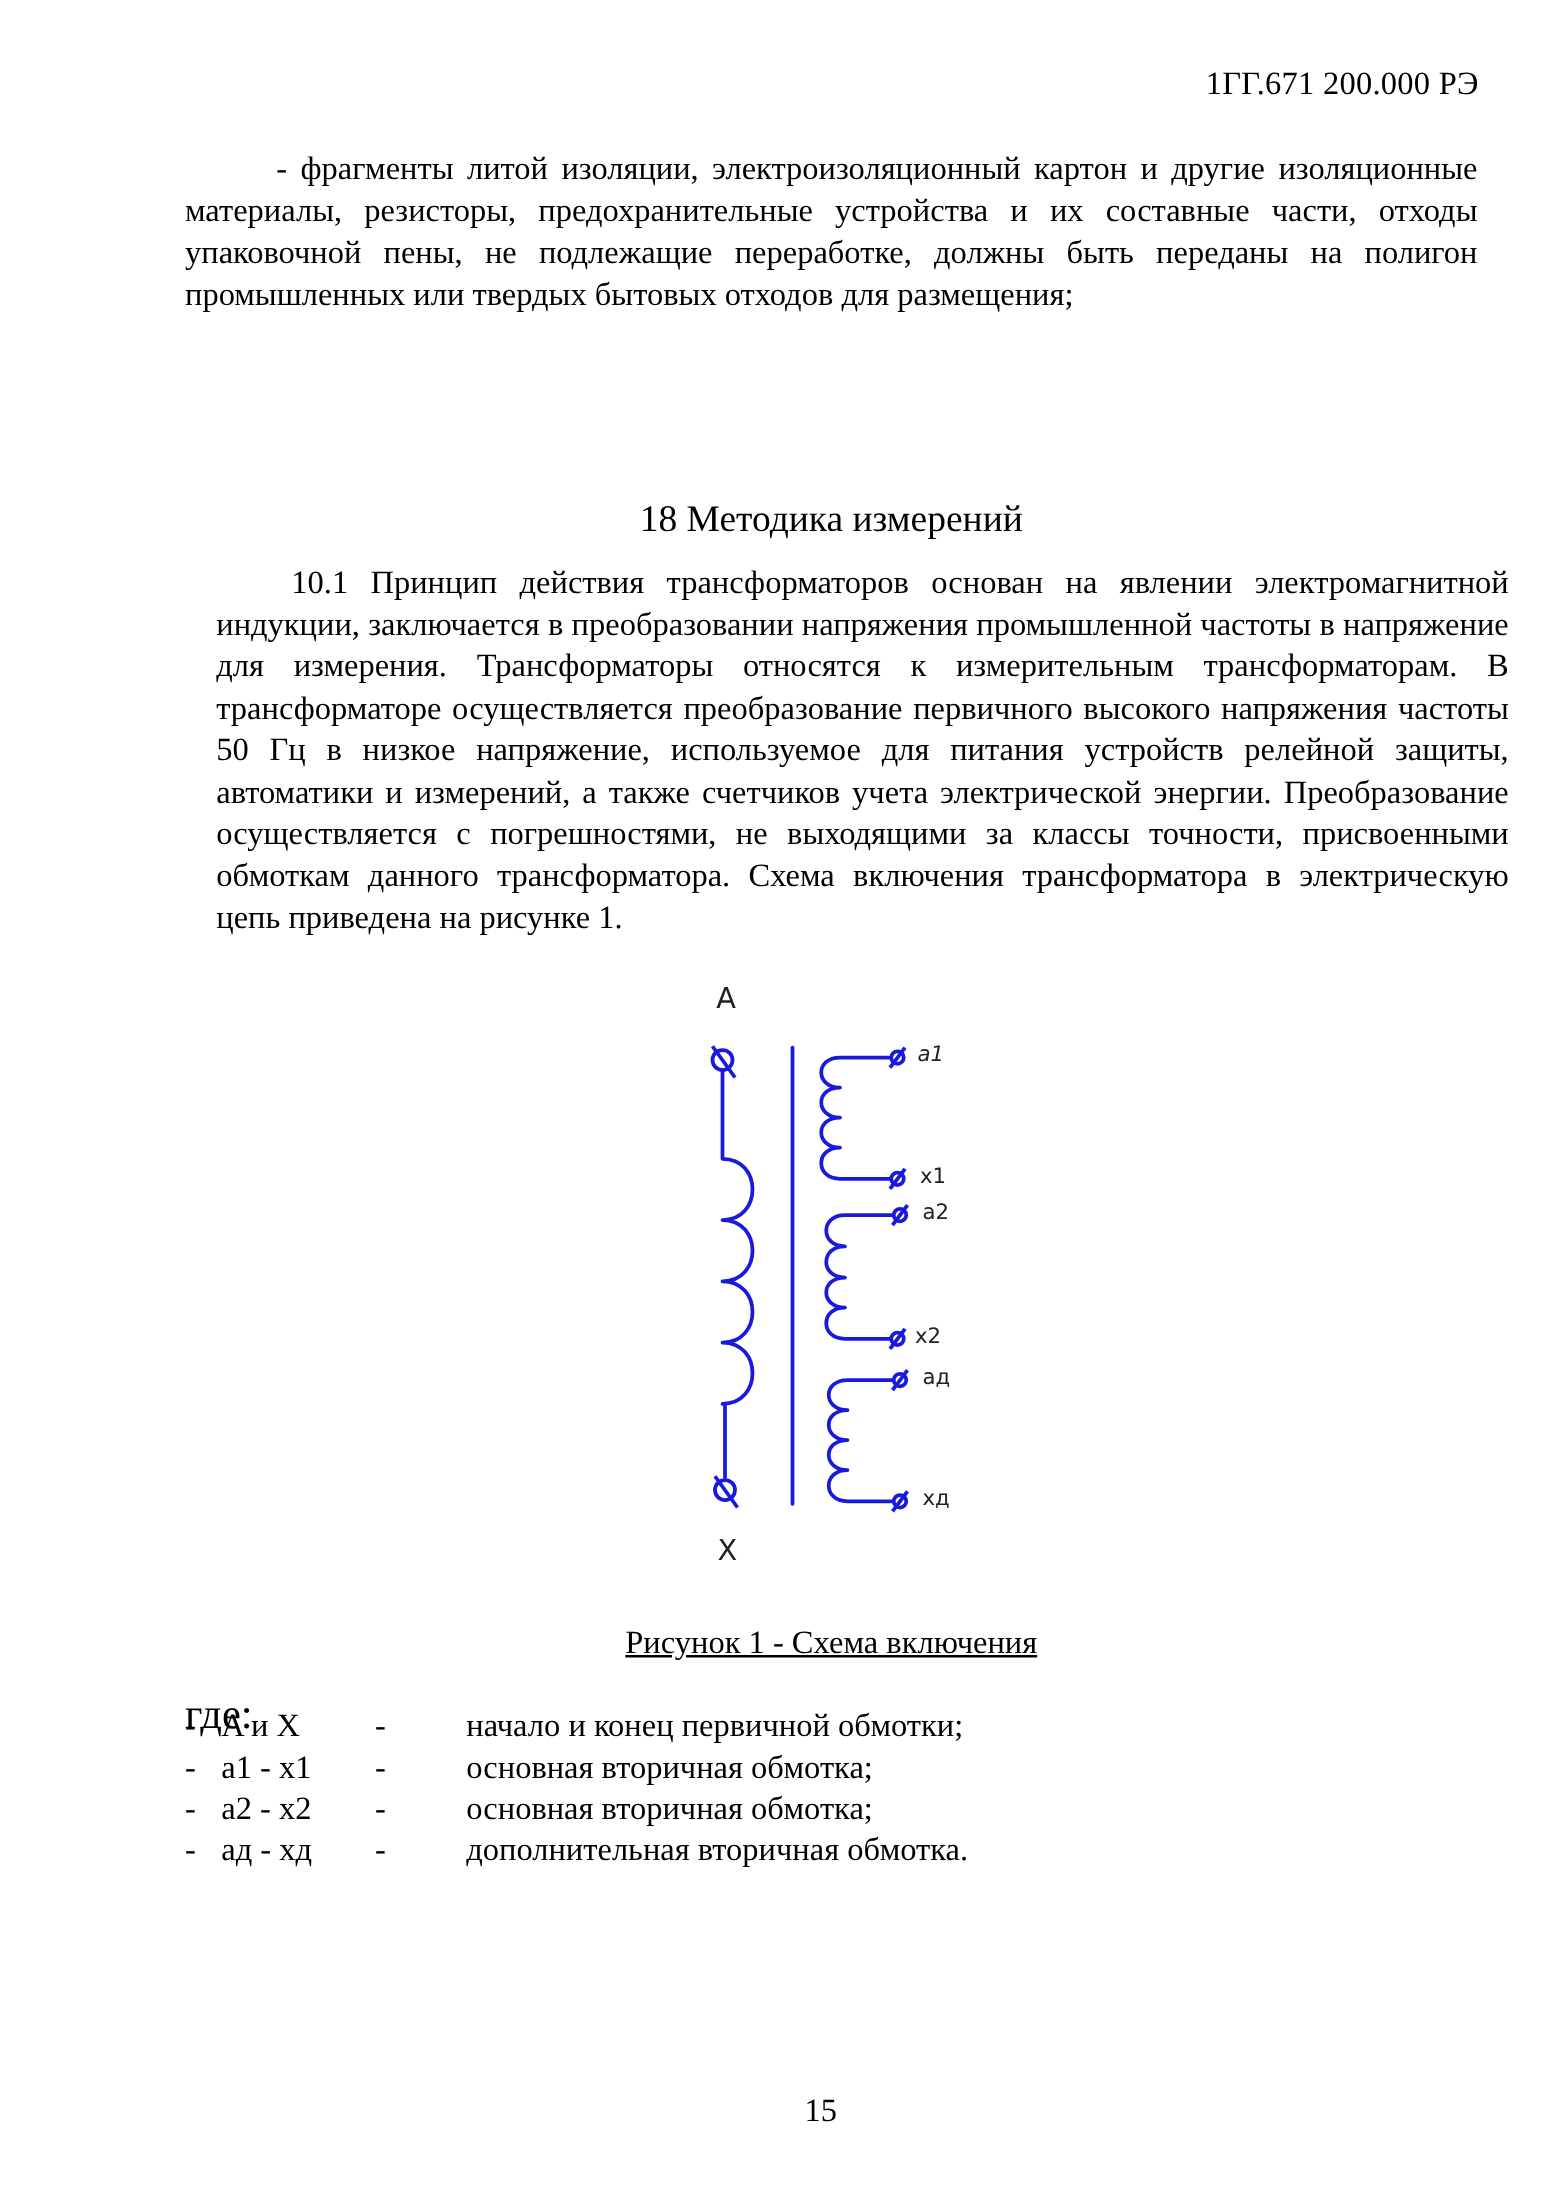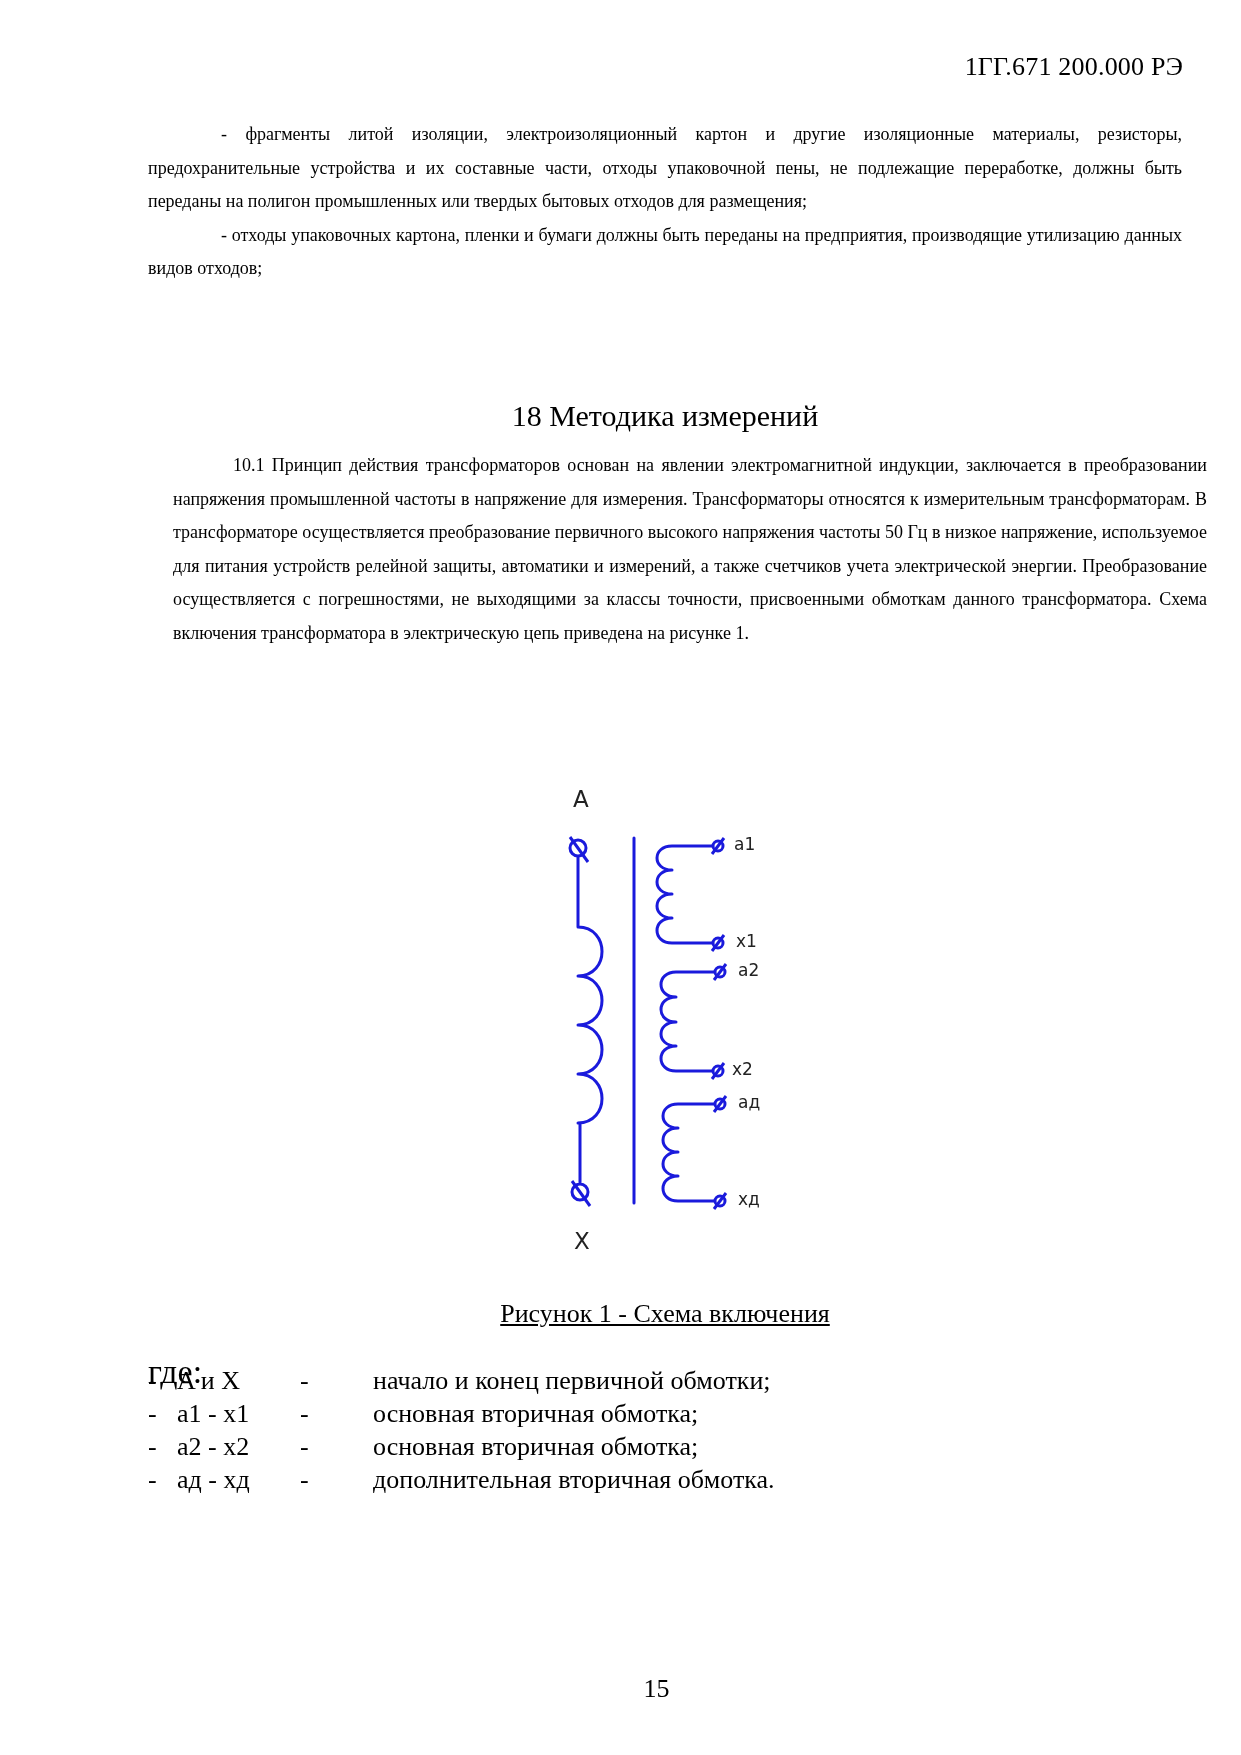--- a/index.html
+++ b/index.html
@@ -1,19 +1,19 @@
 <!DOCTYPE html>
 <html><head>
 <meta charset="utf-8">
 <style>
   html, body { margin: 0; padding: 0; background: #ffffff; }
   body { width: 1241px; height: 1755px; position: relative; overflow: hidden;
          font-family: "Liberation Serif", "DejaVu Serif", serif; color: #000; }
   .page-header { position: absolute; top: 52px; right: 58px; font-size: 26px; letter-spacing: 0.2px; }
-  .text-block { position: absolute; left: 148px; width: 1034px; font-size: 18px; line-height: 33.5px; }
+  .text-block { position: absolute; left: 148px; width: 1034px; font-size: 26px; line-height: 33.5px; }
   .p { margin: 0; text-align: justify; text-align-last: left; }
   .p.indent-dash { text-indent: 73px; }
   .block1 { top: 118px; }
   .section-title { position: absolute; left: 148px; width: 1034px; top: 398px; text-align: center;
                    font-size: 30px; line-height: 36px; margin: 0; font-weight: normal; }
   .block2 { top: 449px; margin-left: 25px; }
   .block2 .p { text-indent: 60px; }
   .figure { position: absolute; left: 540px; top: 780px; width: 260px; height: 480px; }
   .figure svg { position: absolute; left: 0; top: 0; }
   .fig-label { position: absolute; font-family: "DejaVu Sans", "Liberation Sans", sans-serif; color: #222; }
@@ -30,21 +30,20 @@
   .c-desc { left: 225px; }
   .page-number { position: absolute; top: 1674px; left: 0; width: 1241px; text-align: center; font-size: 26px; margin-left: 36px; }
 </style>
 </head>
 <body>
 
 <div class="page-header">1ГГ.671 200.000 РЭ</div>
 
 <div class="text-block block1">
   <p class="p indent-dash">-  фрагменты литой изоляции, электроизоляционный картон и другие изоляционные материалы, резисторы, предохранительные устройства и их составные части, отходы упаковочной пены, не подлежащие переработке, должны быть переданы на полигон промышленных или твердых бытовых отходов для размещения;</p>
-  <p class="p indent-dash">-  отходы упаковочных картона, пленки и бумаги должны быть переданы на предприятия, производящие утилизацию данных видов отходов;</p>
 </div>
 
 <h2 class="section-title">18 Методика измерений</h2>
 
 <div class="text-block block2">
   <p class="p">10.1 Принцип действия трансформаторов основан на явлении электромагнитной индукции, заключается в преобразовании напряжения промышленной частоты в напряжение для измерения. Трансформаторы относятся к измерительным трансформаторам. В трансформаторе осуществляется преобразование первичного высокого напряжения частоты 50 Гц в низкое напряжение, используемое для питания устройств релейной защиты, автоматики и измерений, а также счетчиков учета электрической энергии. Преобразование осуществляется с погрешностями, не выходящими за классы точности, присвоенными обмоткам данного трансформатора. Схема включения трансформатора в электрическую цепь приведена на рисунке 1.</p>
 </div>
 
 <div class="figure">
   <svg width="260" height="480" viewBox="0 0 260 480">
@@ -90,21 +89,21 @@
           <line x1="174" y1="332" x2="186" y2="316"></line>
         </g>
       <g>
           <circle cx="180" cy="421" r="5"></circle>
           <line x1="174" y1="429" x2="186" y2="413"></line>
         </g>
     </g>
   </svg>
   <span class="fig-label big" style="left:33px; top:6px;">A</span>
   <span class="fig-label big" style="left:34px; top:448px;">X</span>
-  <span class="fig-label small" style="left:194px; top:54px;">a1</span>
+  <span class="fig-label small" style="left:194px; top:54px;font-style:italic;">a1</span>
   <span class="fig-label small" style="left:196px; top:151px;">x1</span>
   <span class="fig-label small" style="left:198px; top:180px;">a2</span>
   <span class="fig-label small" style="left:192px; top:279px;">x2</span>
   <span class="fig-label small" style="left:198px; top:312px;">ад</span>
   <span class="fig-label small" style="left:198px; top:409px;">хд</span>
 </div>
 
 <p class="caption">Рисунок 1 - Схема включения</p>
 
 <div class="where">где:</div>

